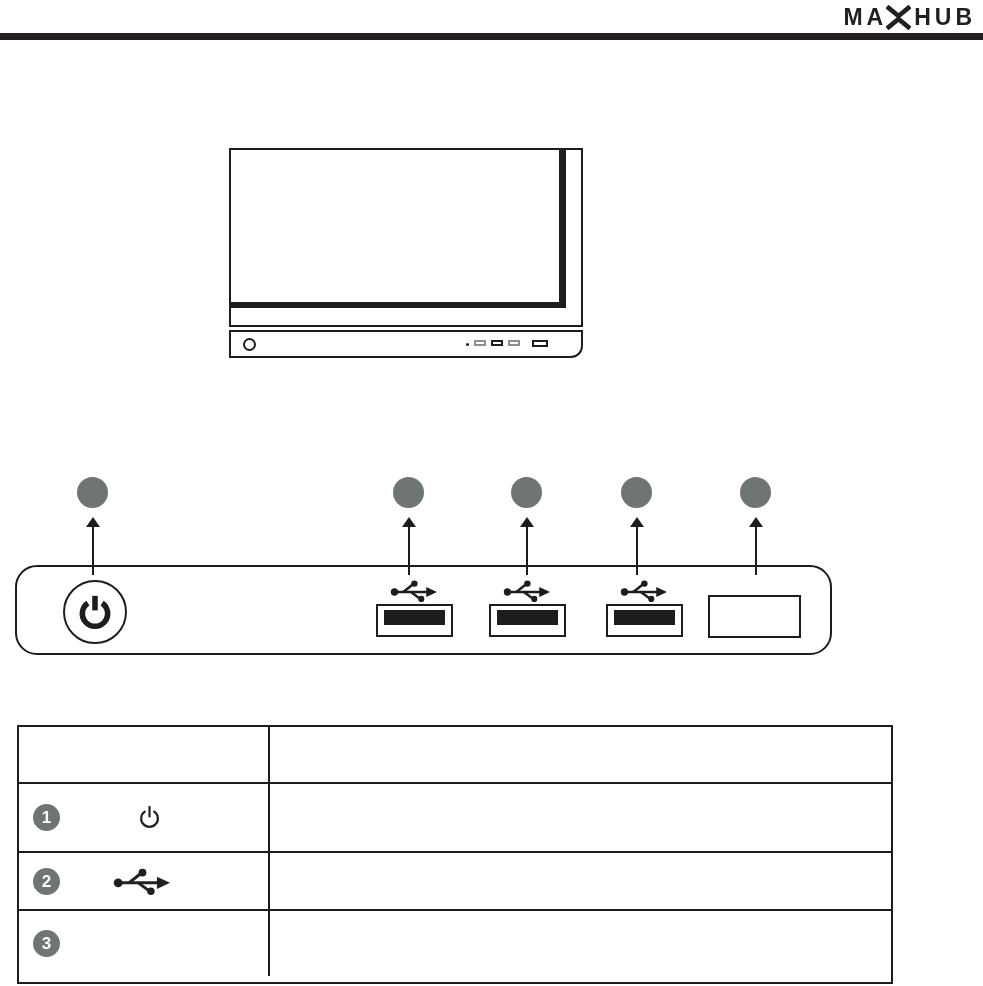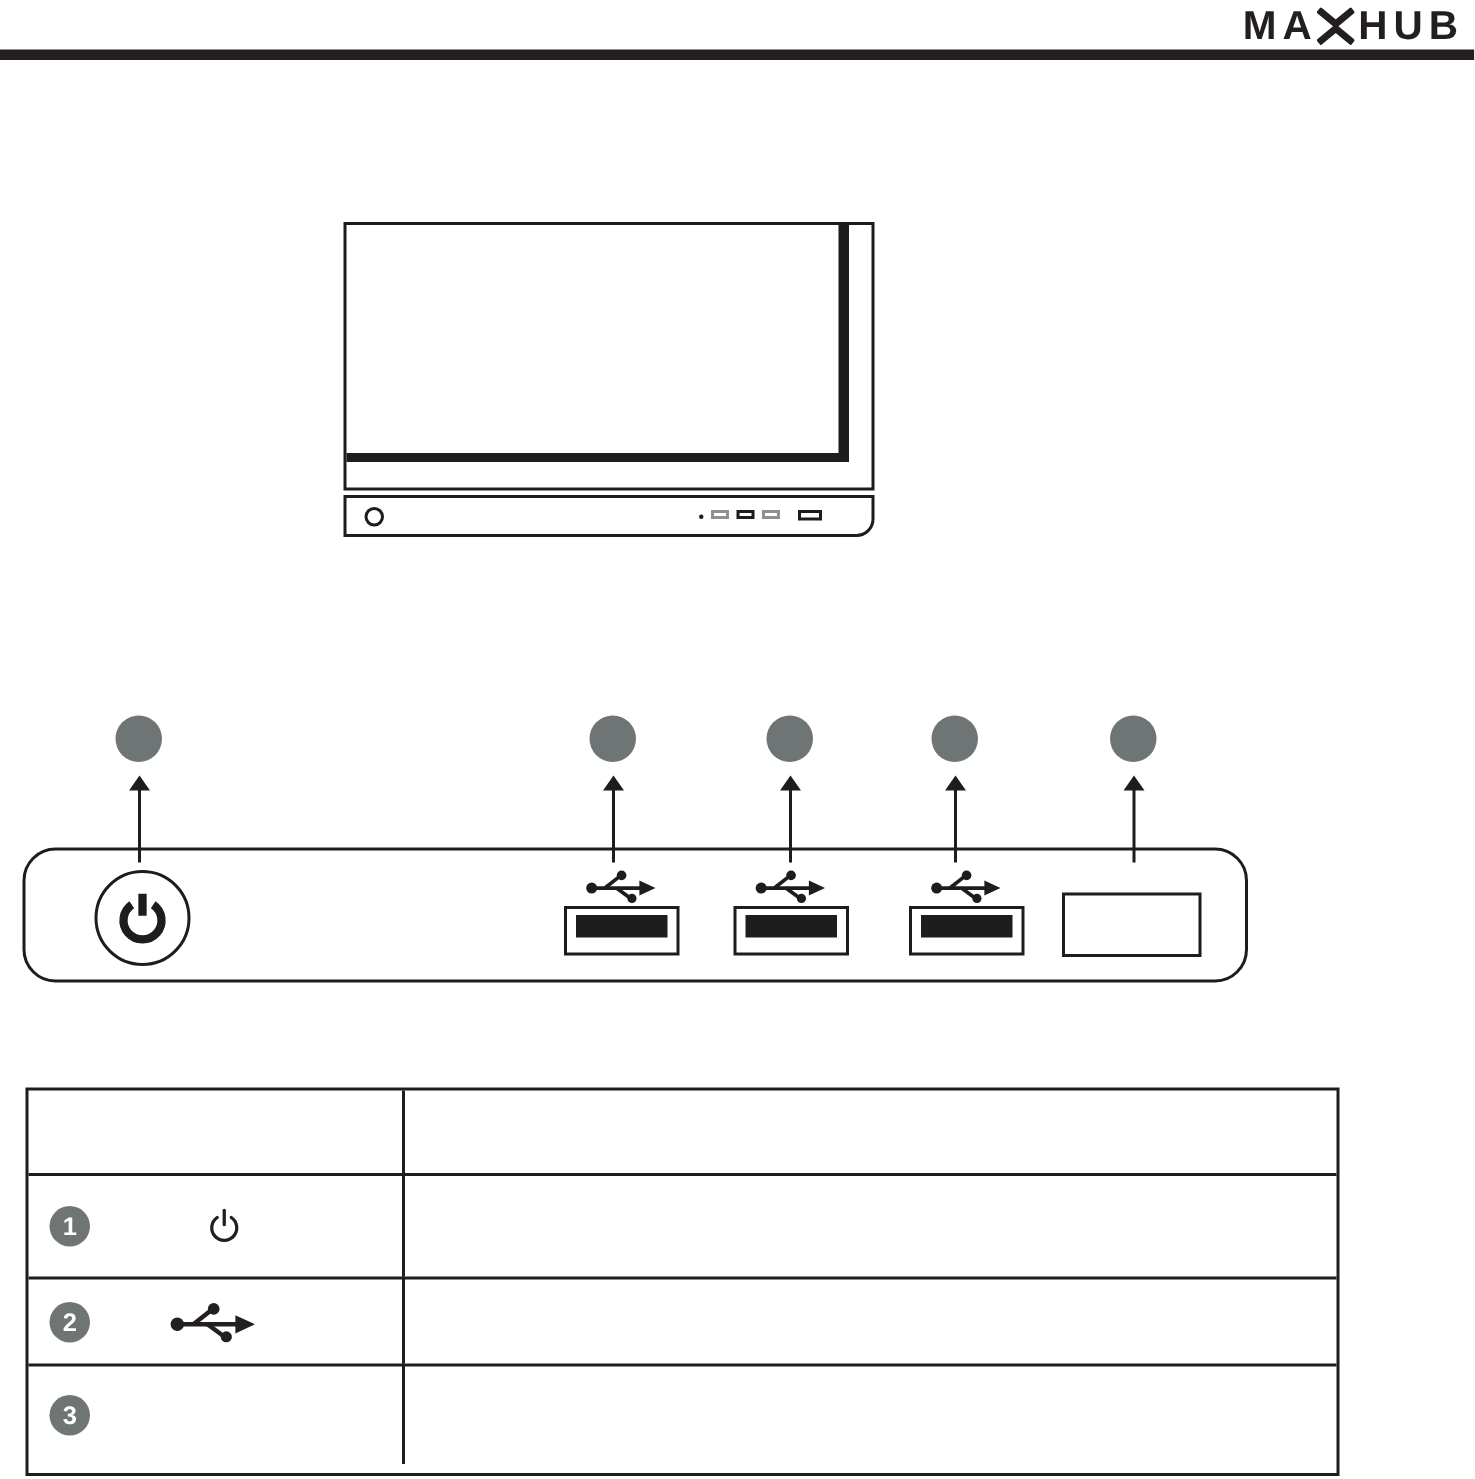--- a/index.html
+++ b/index.html
@@ -3,21 +3,21 @@
 <meta charset="utf-8">
 <style>
   html,body{margin:0;padding:0;background:#ffffff;}
   #page{
     position:relative;width:983px;height:986px;background:#ffffff;overflow:hidden;
     font-family:"Liberation Sans", sans-serif;color:#231f20;
   }
   
   #logo{
     position:absolute;top:2px;right:7px;height:30px;
-    display:flex;align-items:center;font-weight:bold;font-size:27px;
+    display:flex;align-items:center;font-weight:bold;font-size:23px;
     letter-spacing:4px;color:#231f20;
   }
   #logo .xglyph{margin:0 3px 0 -1px;display:block;}
   #top-rule{position:absolute;left:0;top:33px;width:983px;height:7px;background:#231f20;}
   #screen-outer{
     position:absolute;left:229px;top:148px;width:354px;height:179px;
     border:2px solid #1d1d1b;box-sizing:border-box;
   }
   #screen-right-bar{position:absolute;left:328px;top:0;width:7px;height:158px;background:#1d1d1b;}
   #screen-bottom-thick{position:absolute;left:0;top:152px;width:335px;height:6px;background:#1d1d1b;}

